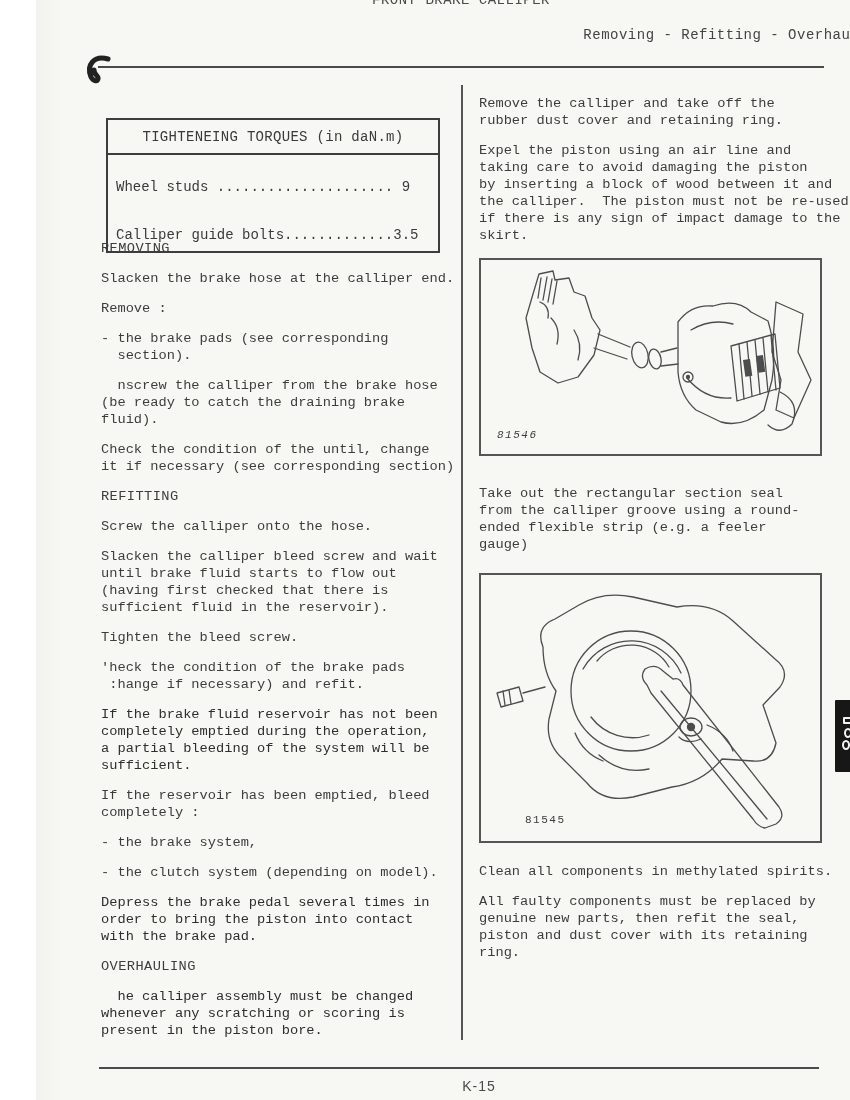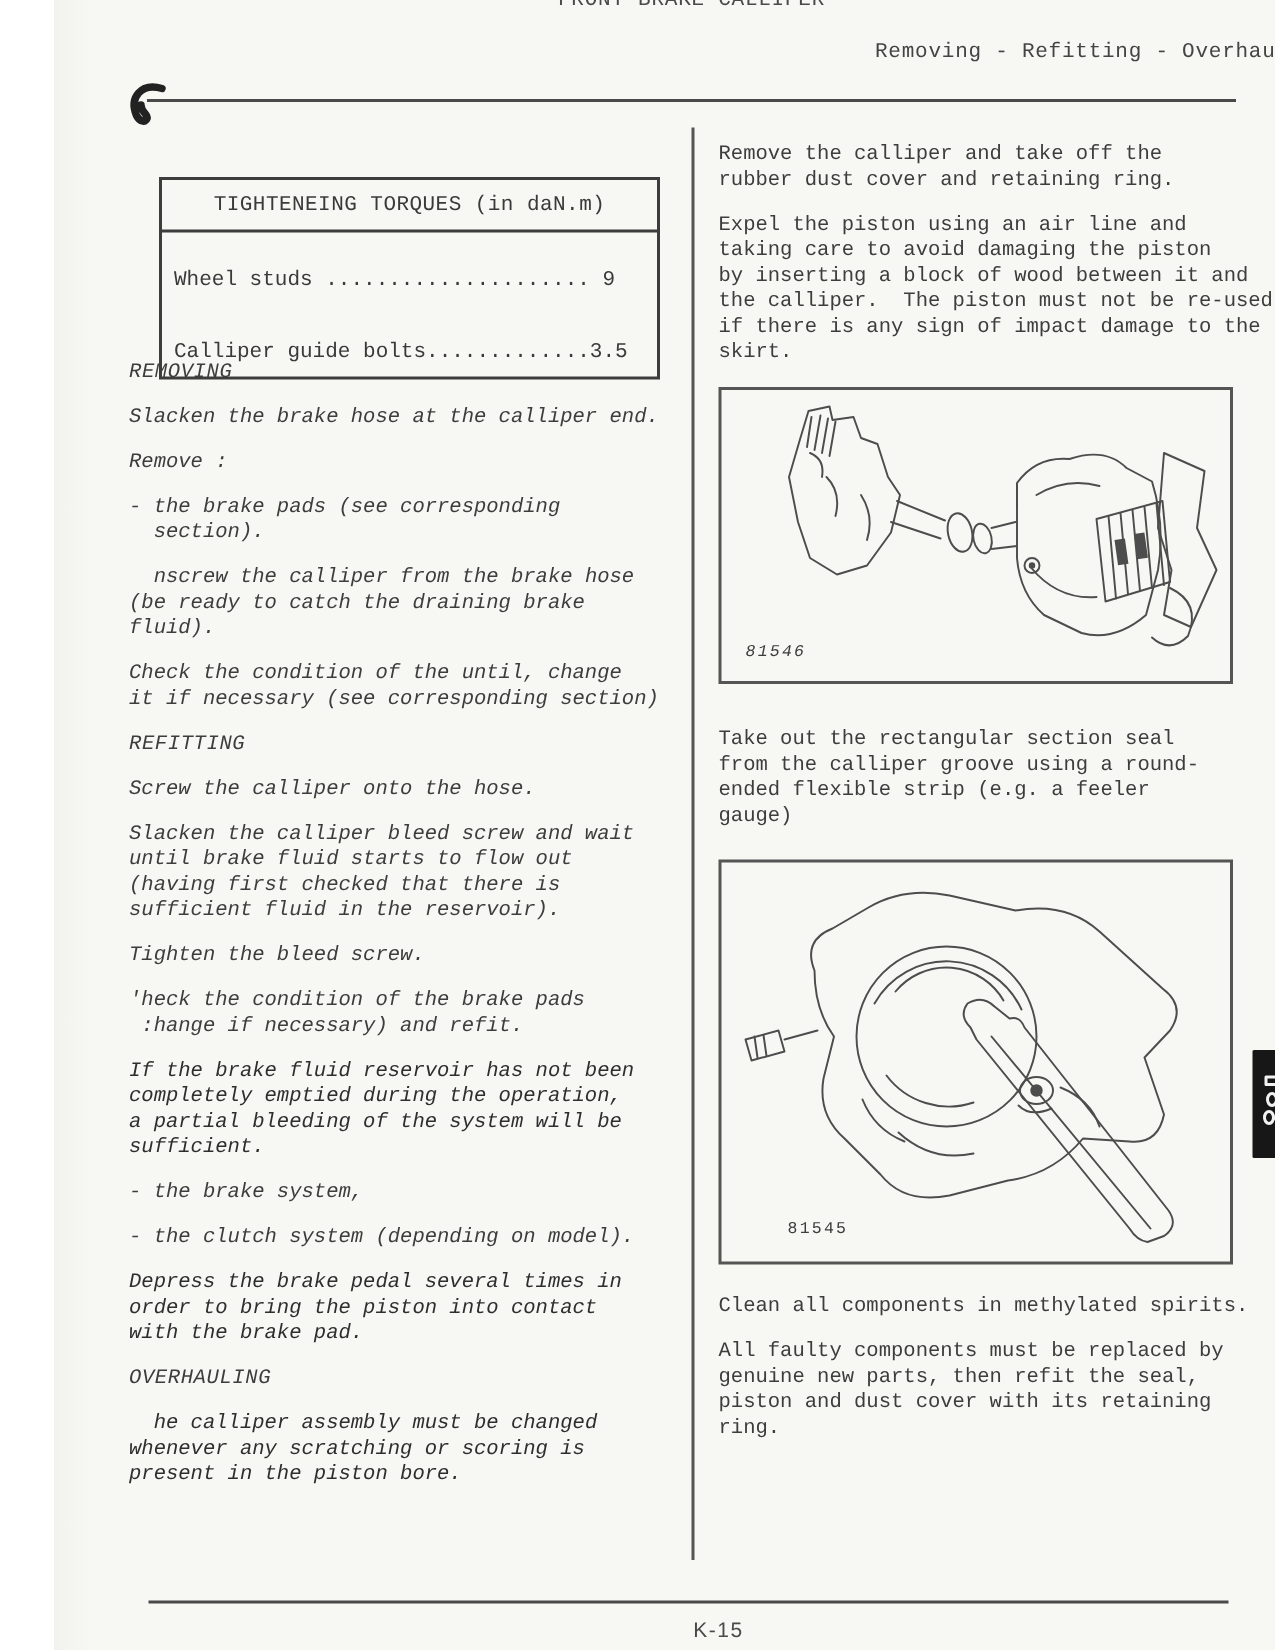--- a/index.html
+++ b/index.html
@@ -32,21 +32,21 @@
   }
   .ttable .thead{
     text-align:center;padding:9px 4px 8px 4px;border-bottom:2px solid #3d3d3d;letter-spacing:.3px;
   }
   .ttable .trow{padding:24px 4px 8px 8px;white-space:pre;}
 
   .col{position:absolute;font-size:13.7px;line-height:17px;}
   .col .blk{white-space:pre-wrap;margin:0 0 13px 0;}
   .col .h{letter-spacing:.4px;}
   .col .dark{color:#2e2e2e;}
-  .left-col{left:50px;top:240px;width:372px;font-style:italic;}
+  .left-col{left:65px;top:240px;width:372px;}
   .right-col{left:443px;top:95px;width:375px;}
 
   .figbox{
     position:relative;width:339px;border:2px solid #555;background:transparent;
   }
   .figbox.f1{height:194px;margin:14px 0 29px 0;}
   .figbox.f2{height:266px;margin:20px 0 20px 0;font-family:Liberation Mono, monospace;}
   .figlabel{
     position:absolute;font-size:11px;letter-spacing:1.5px;color:#3d3d3d;
   }
@@ -106,20 +106,22 @@
 until brake fluid starts to flow out
 (having first checked that there is
 sufficient fluid in the reservoir).</div>
     <div class="blk">Tighten the bleed screw.</div>
     <div class="blk">'heck the condition of the brake pads
  :hange if necessary) and refit.</div>
     <div class="blk dark">If the brake fluid reservoir has not been
 completely emptied during the operation,
 a partial bleeding of the system will be
 sufficient.</div>
+    <div class="blk">If the reservoir has been emptied, bleed
+completely :</div>
     <div class="blk">- the brake system,</div>
     <div class="blk">- the clutch system (depending on model).</div>
     <div class="blk dark">Depress the brake pedal several times in
 order to bring the piston into contact
 with the brake pad.</div>
     <div class="blk h">OVERHAULING</div>
     <div class="blk dark">  he calliper assembly must be changed
 whenever any scratching or scoring is
 present in the piston bore.</div>
   </div>

